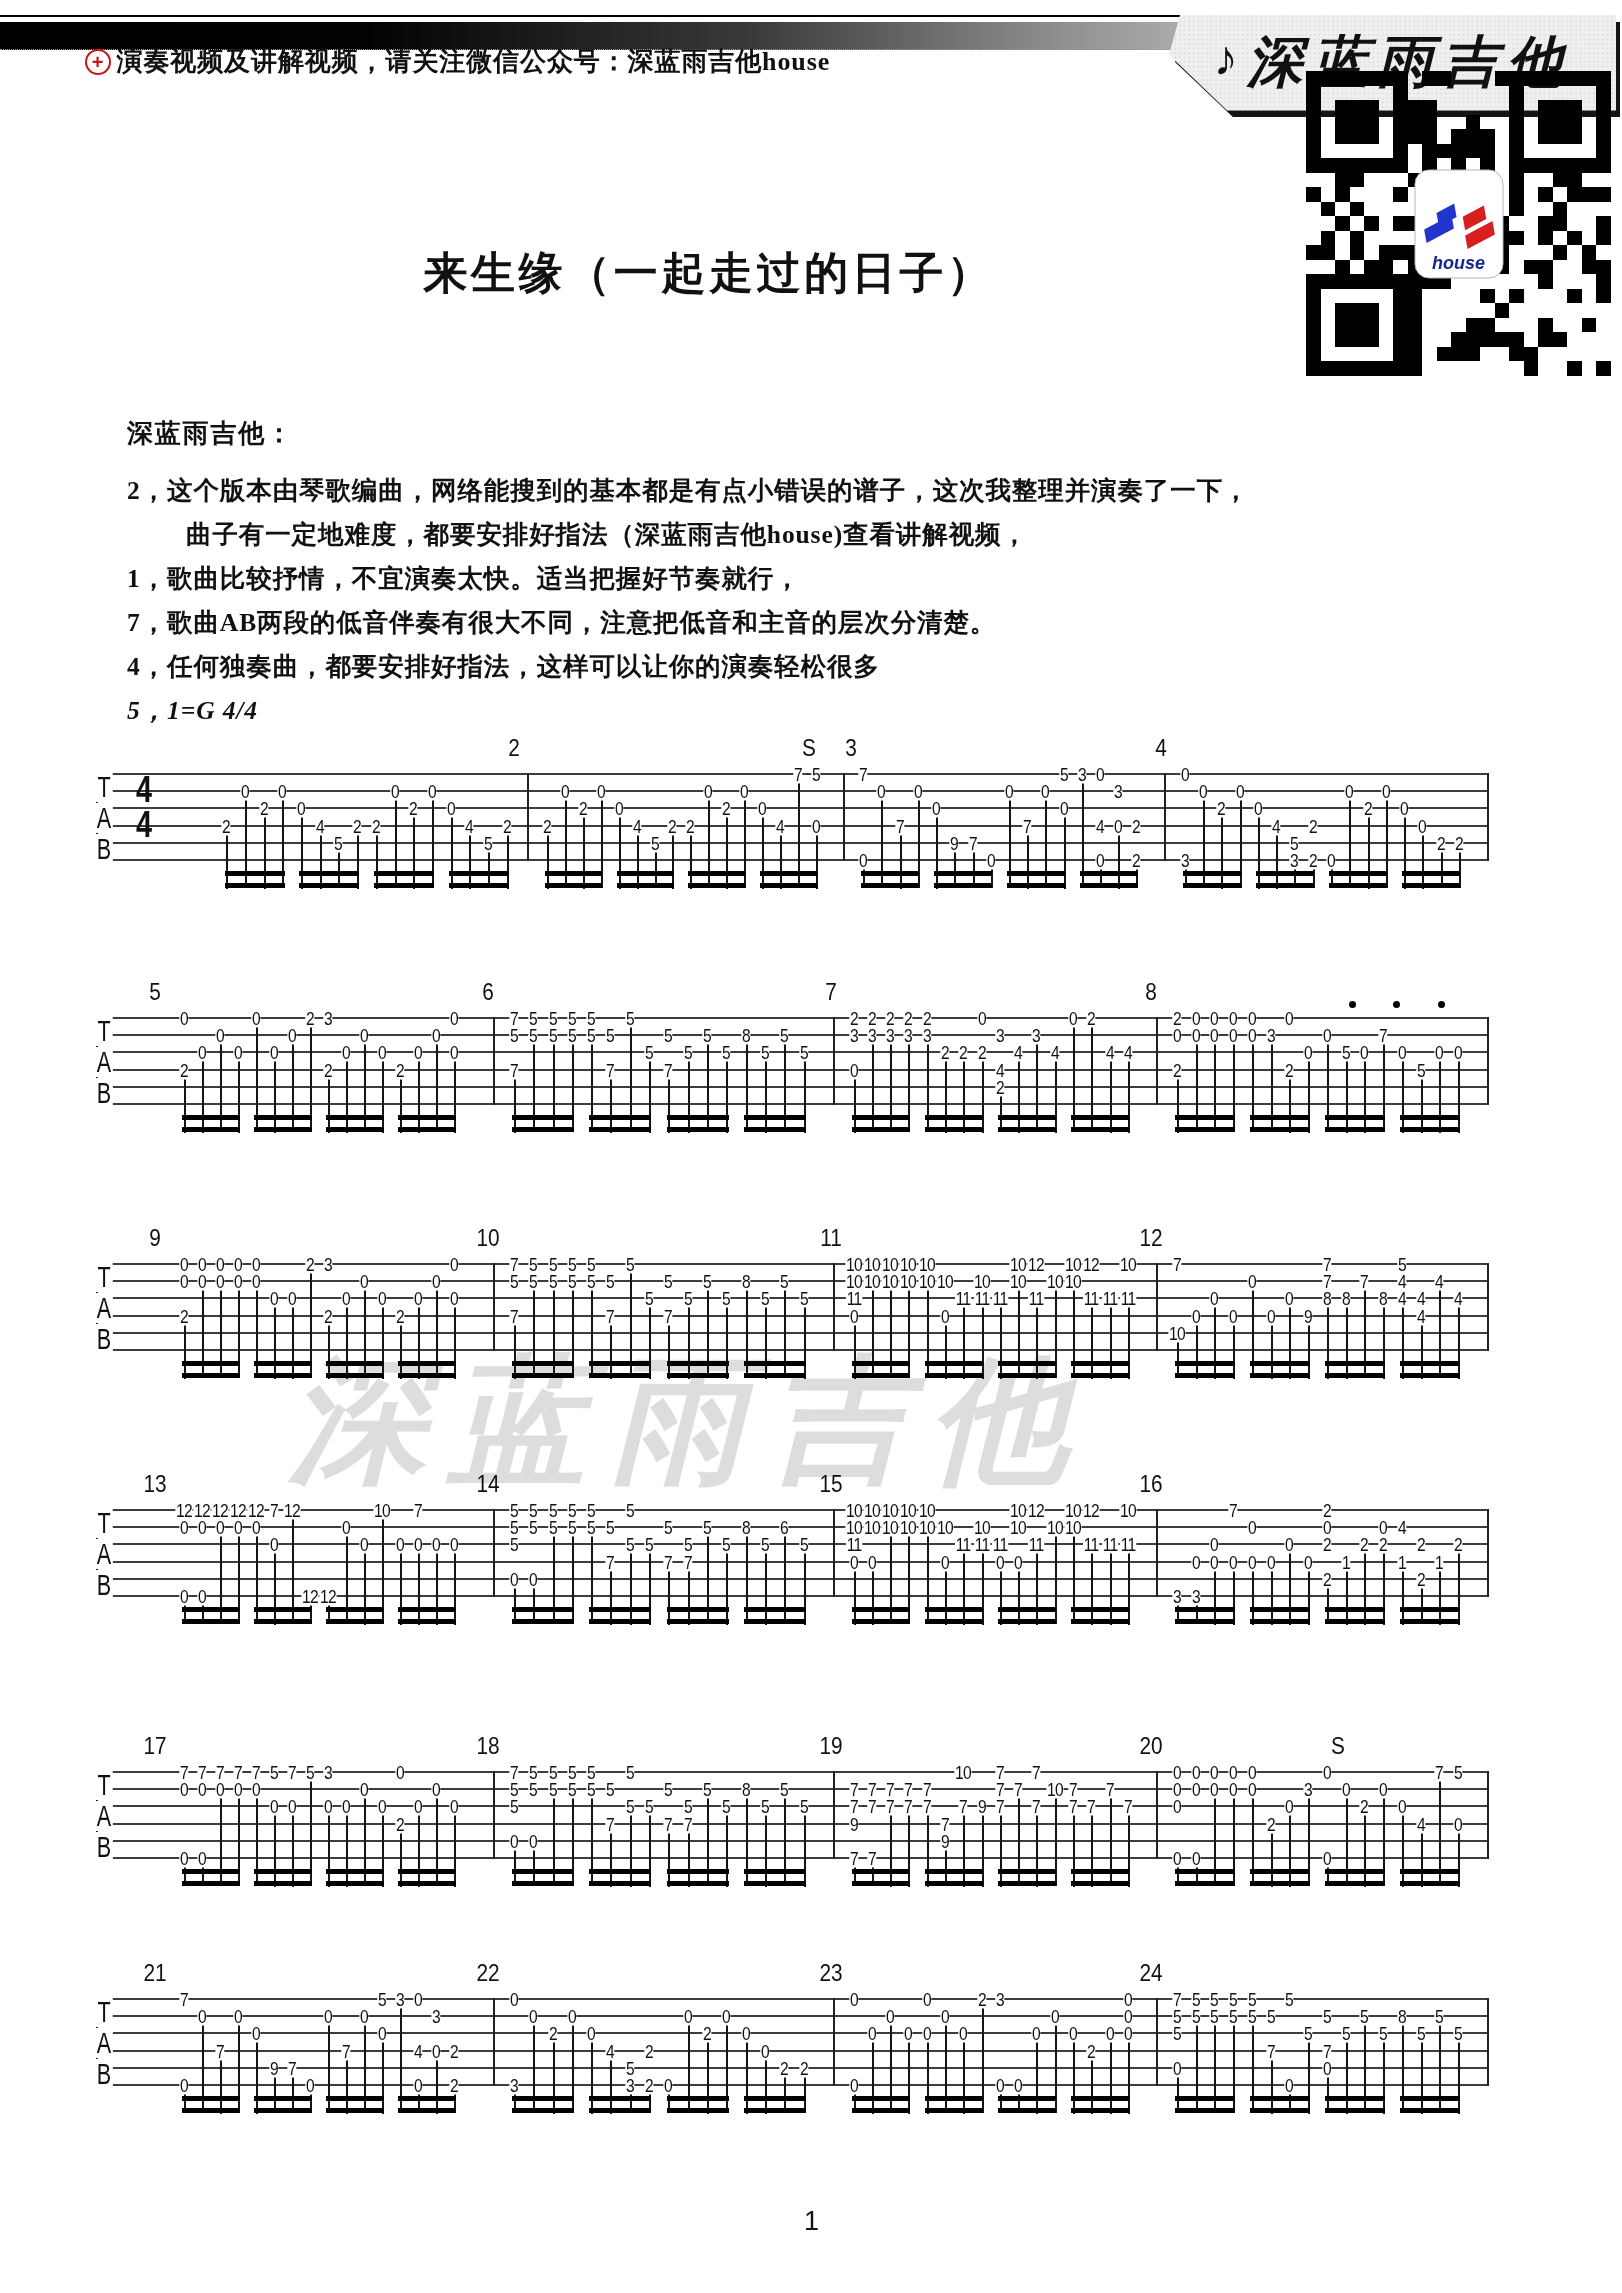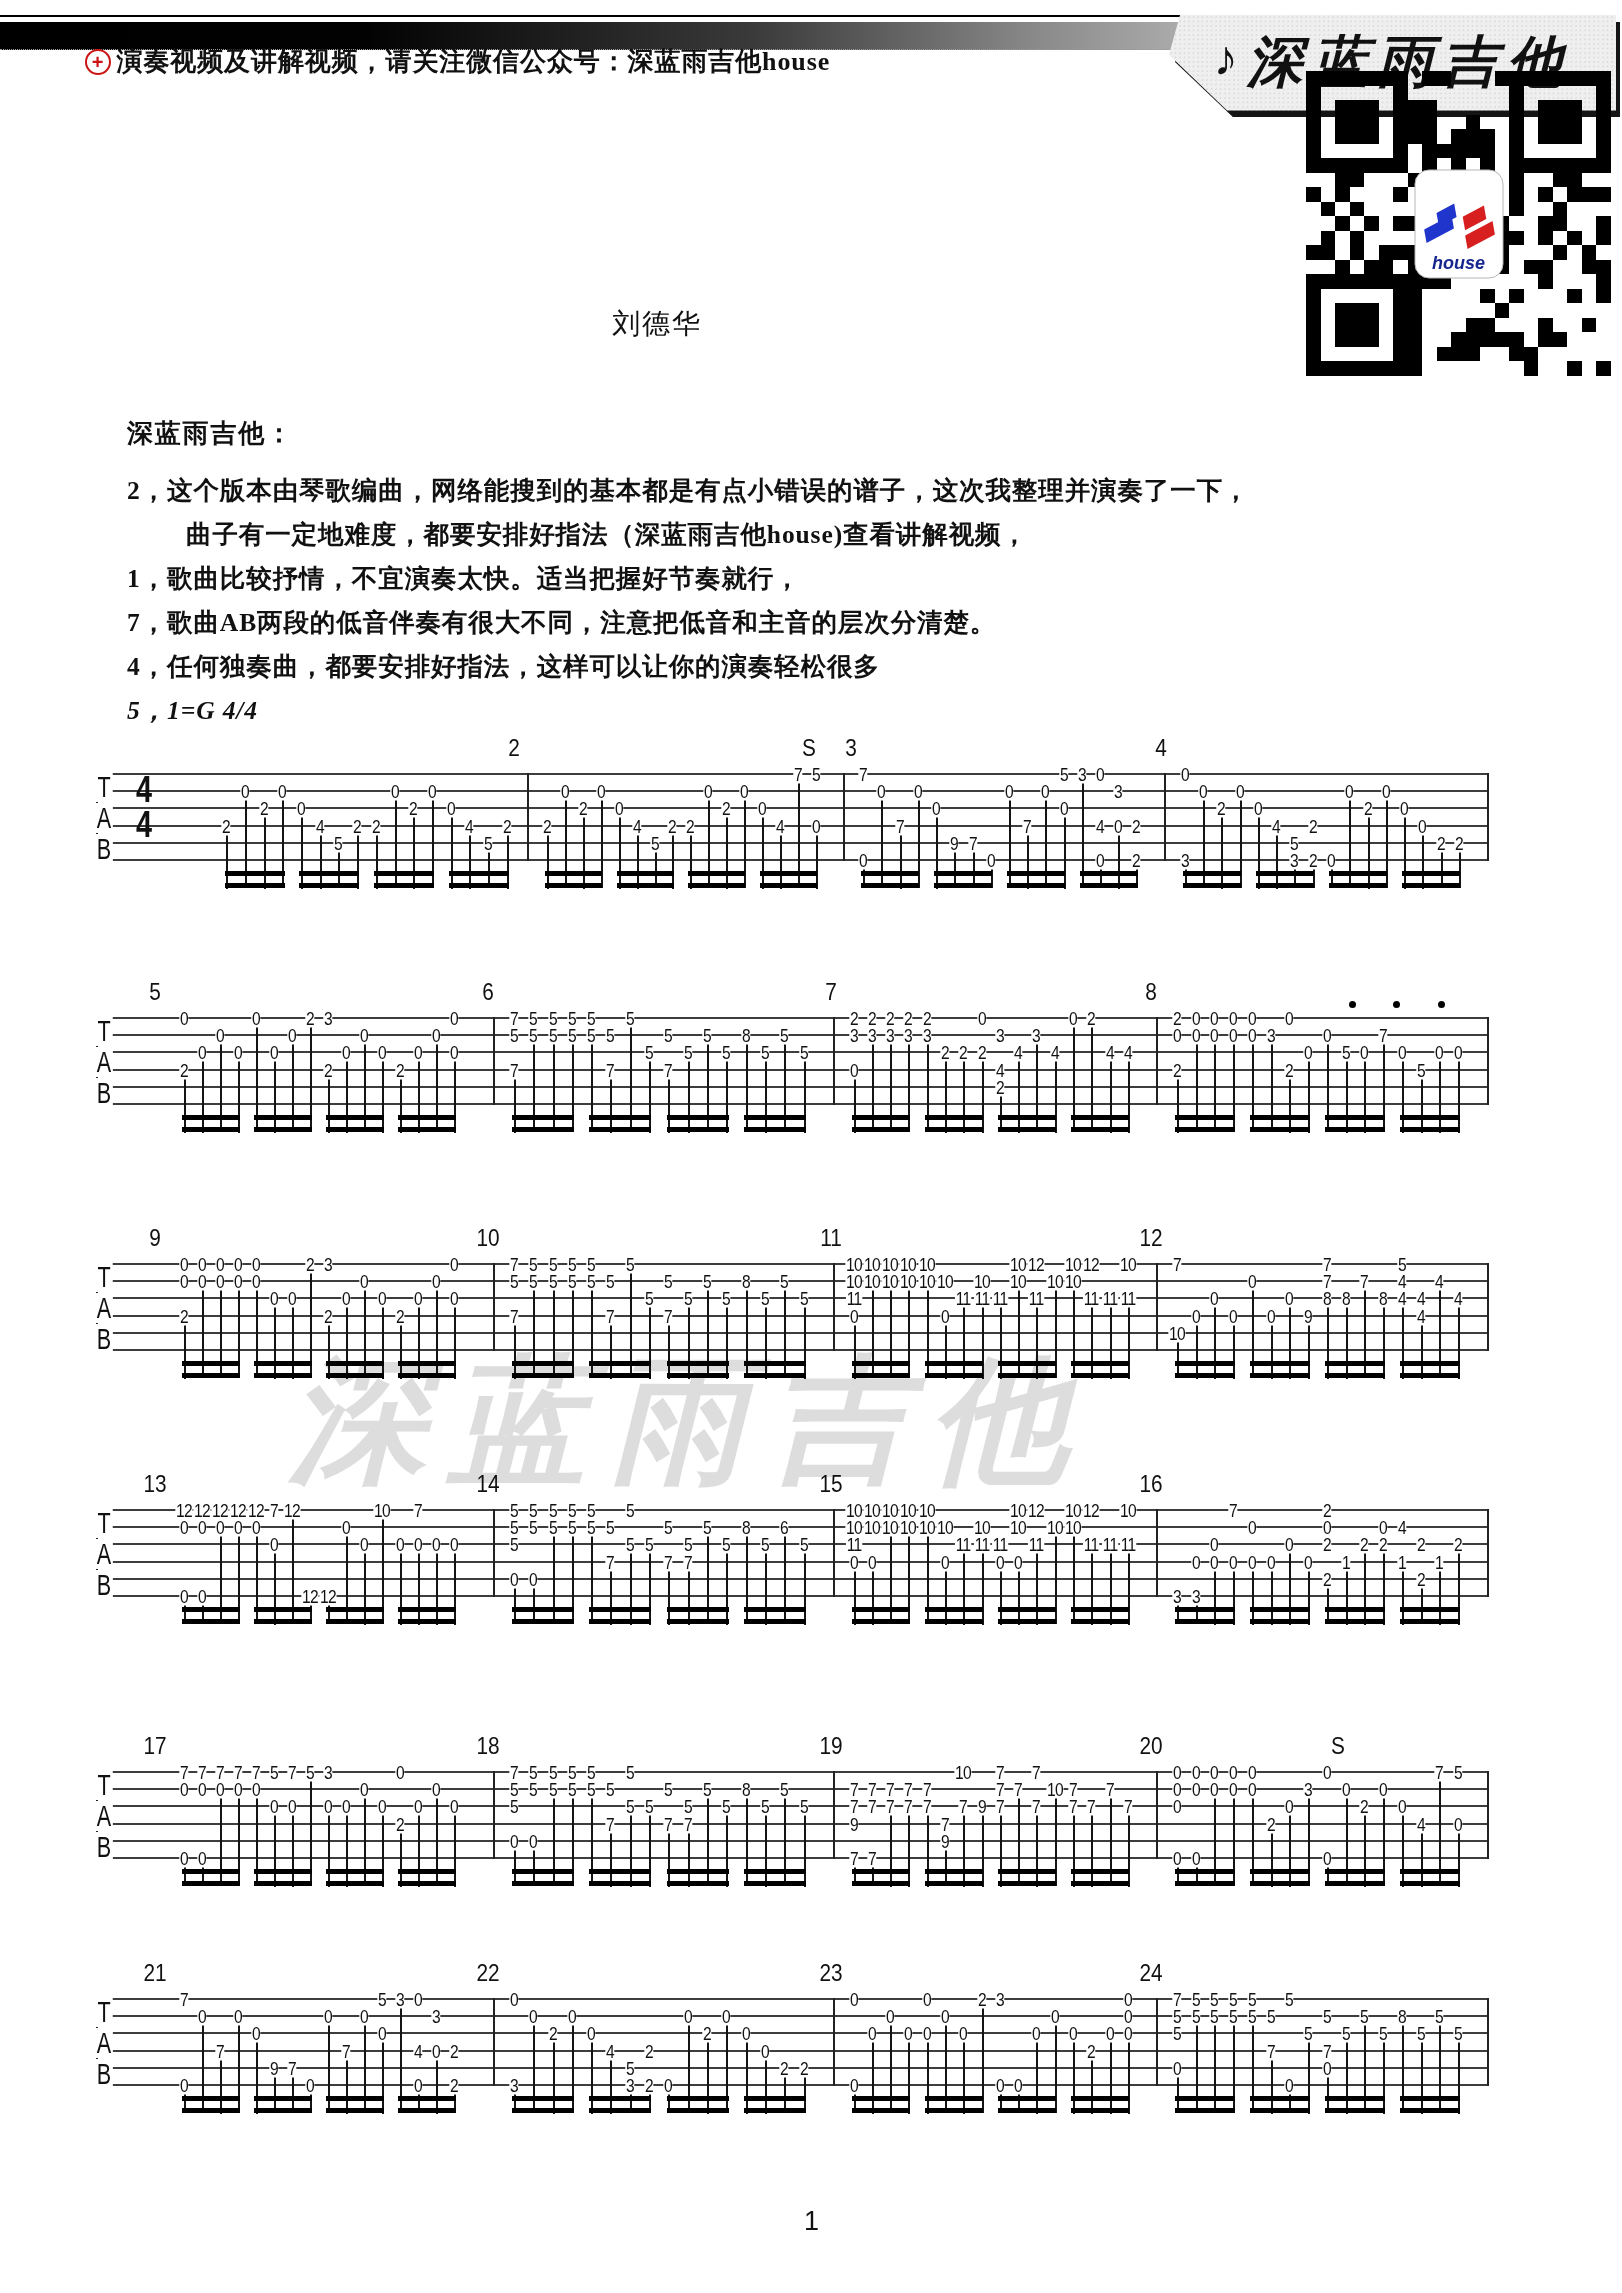--- a/index.html
+++ b/index.html
@@ -532,21 +532,21 @@
       <div class="qr-arrows">
         <div class="arrow blue"></div>
         <div class="arrow blue2"></div>
         <div class="arrow red"></div>
         <div class="arrow red2"></div>
       </div>
       <span class="qr-label">house</span>
     </div>
   </div>
 
-  <div class="artist">刘德华</div>
+  <div class="song-title">来生缘（一起走过的日子）</div>
 
   <div class="notes-heading">深蓝雨吉他：</div>
   <div id="notes-list">
       <div class="note-line" style="left: 127px; top: 473px;">2，这个版本由琴歌编曲，网络能搜到的基本都是有点小错误的谱子，这次我整理并演奏了一下，</div>
       <div class="note-line" style="left: 186px; top: 517px;">曲子有一定地难度，都要安排好指法（深蓝雨吉他house)查看讲解视频，</div>
       <div class="note-line" style="left: 127px; top: 561px;">1，歌曲比较抒情，不宜演奏太快。适当把握好节奏就行，</div>
       <div class="note-line" style="left: 127px; top: 605px;">7，歌曲AB两段的低音伴奏有很大不同，注意把低音和主音的层次分清楚。</div>
       <div class="note-line" style="left: 127px; top: 649px;">4，任何独奏曲，都要安排好指法，这样可以让你的演奏轻松很多</div>
       <div class="note-line" style="left: 127px; top: 693px; font-style: italic;">5，1=G 4/4</div>
     </div>

